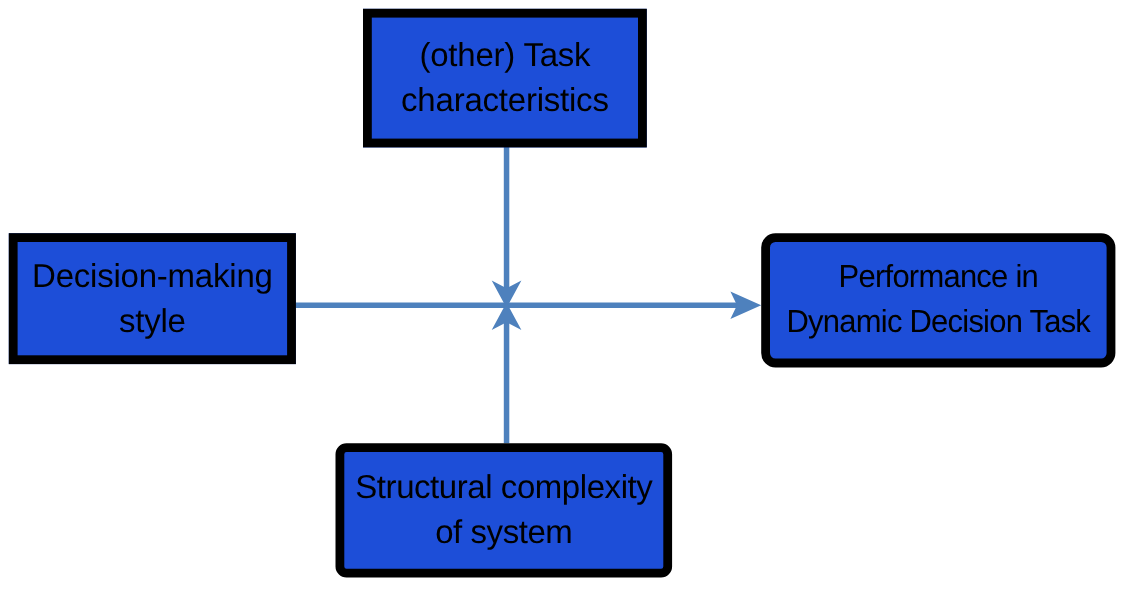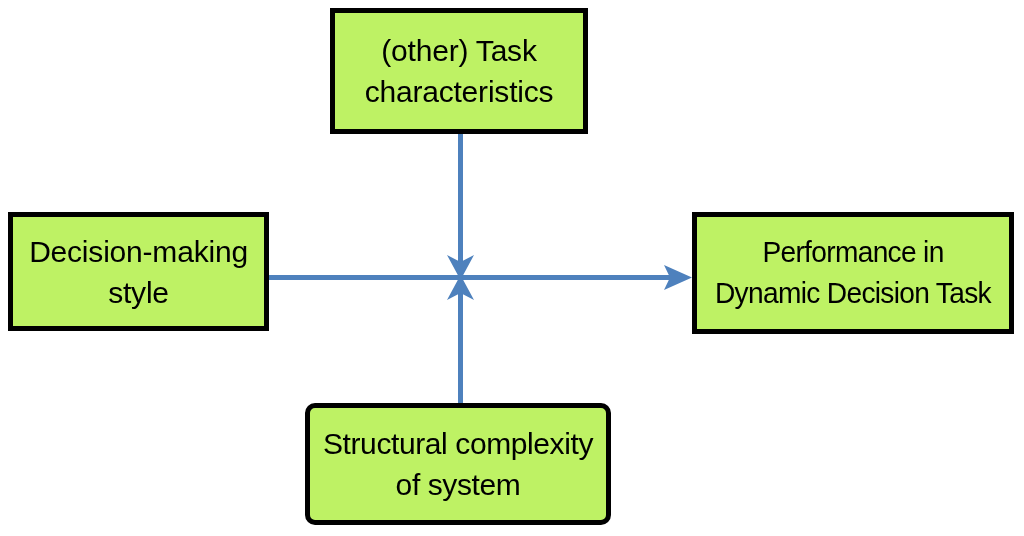--- a/index.html
+++ b/index.html
@@ -15,22 +15,22 @@
     position: relative;
     width: 1024px;
     height: 536px;
     background: #ffffff;
     overflow: hidden;
   }
   
   .node {
     position: absolute;
     box-sizing: border-box;
-    background: #bef264;
-    border: 5px solid #8b5cf6;
+    background: #1d4ed8;
+    border: 8px solid #8b5cf6;
     display: flex;
     align-items: center;
     justify-content: center;
     z-index: 3;
   }
   .node .label {
     display: block;
     width: 100%;
     text-align: center;
     color: #000000;
@@ -111,21 +111,21 @@
   <div class="node" id="node-top" style="border-color: rgb(0, 0, 0);">
     <span class="label">(other) Task
 characteristics</span>
   </div>
 
   <div class="node" id="node-left" style="border-color: rgb(0, 0, 0);">
     <span class="label">Decision-making
 style</span>
   </div>
 
-  <div class="node" id="node-right" style="border-color: rgb(0, 0, 0);">
+  <div class="node" id="node-right" style="border-color: rgb(0, 0, 0); border-radius: 13px;">
     <span class="label">Performance in
 Dynamic Decision Task</span>
   </div>
 
   <div class="node" id="node-bottom" style="border-color: rgb(0, 0, 0); border-radius: 10px;">
     <span class="label">Structural complexity
 of system</span>
   </div>
 
 </div>

